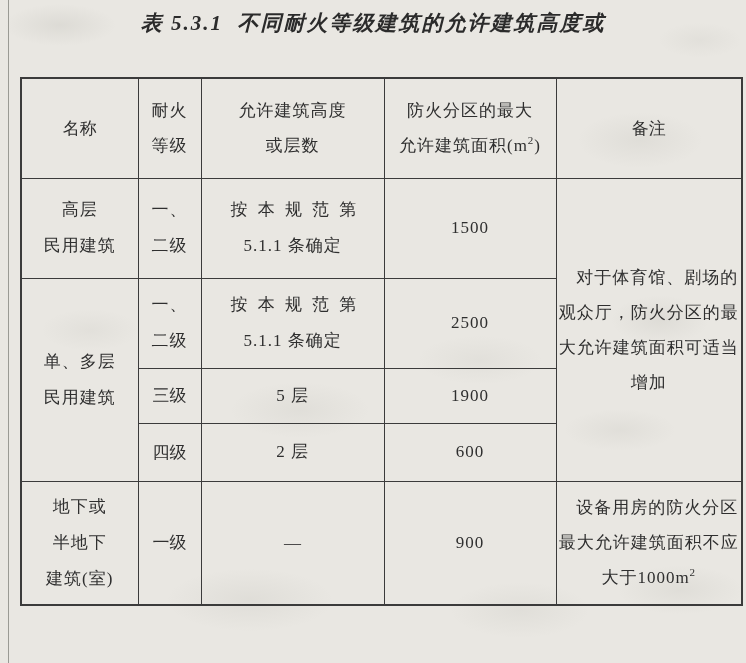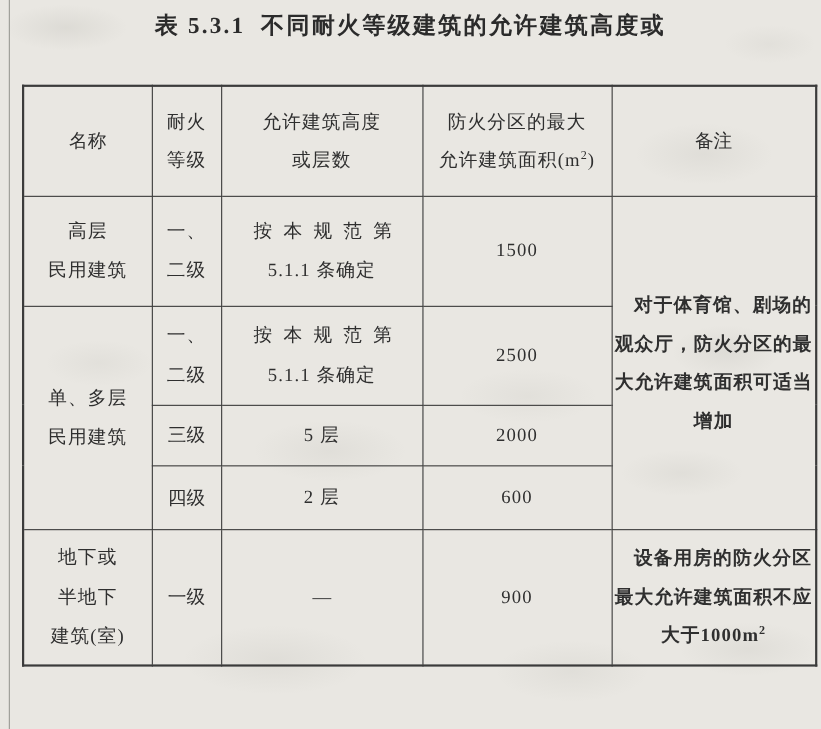--- a/index.html
+++ b/index.html
@@ -28,21 +28,21 @@
     width: 1px; height: 663px;
     background: #9a9a94;
   }
   .title-block {
     position: absolute; top: 10px; left: 0; width: 746px;
     text-align: center;
     font-weight: bold;
     font-size: 21px;
     color: #2b2b2b;
   }
-  .title-line { white-space: pre; letter-spacing: 2px; line-height: 26px; }
+  .title-line { white-space: pre; letter-spacing: 2px; line-height: 26px; font-style: italic; }
   .title-line.second { margin-top: 9px; }
 
   table.code-table {
     position: absolute; left: 20px; top: 77px;
     width: 721px;
     border-collapse: collapse;
     table-layout: fixed;
     border: 2px solid #3b3b3b;
     font-size: 17px;
   }
@@ -69,21 +69,21 @@
     letter-spacing: 1px;
   }
   .remark-bottom {
     vertical-align: middle;
     padding: 0 13px;
     text-align: justify;
     text-indent: 1em;
     line-height: 35px;
     letter-spacing: 1px;
   }
-  .remark-top p, .remark-bottom p { margin: 0; display: inline; font-weight: bold; }
+  .remark-top p, .remark-bottom p { margin: 0; display: inline; }
   sup { font-size: 11px; line-height: 0; }
 </style>
 </head>
 <body>
 
 <div class="scan-edge"></div>
 
 <div class="title-block">
   <div class="title-line">表 5.3.1  不同耐火等级建筑的允许建筑高度或</div>
 </div>
@@ -145,21 +145,21 @@
     <td class="left-cell">
       <div class="spread-line">按本规范第</div>
       <div class="code-line">5.1.1 条确定</div>
     </td>
     <td class="num">2500</td>
   </tr>
 
   <tr style="height:55px">
     <td>三级</td>
     <td class="left-cell"><span class="code-line">5 层</span></td>
-    <td class="num">2000</td>
+    <td class="num">1900</td>
   </tr>
 
   <tr style="height:58px">
     <td>四级</td>
     <td class="left-cell"><span class="code-line">2 层</span></td>
     <td class="num">600</td>
   </tr>
 
   <tr style="height:124px">
     <td>

